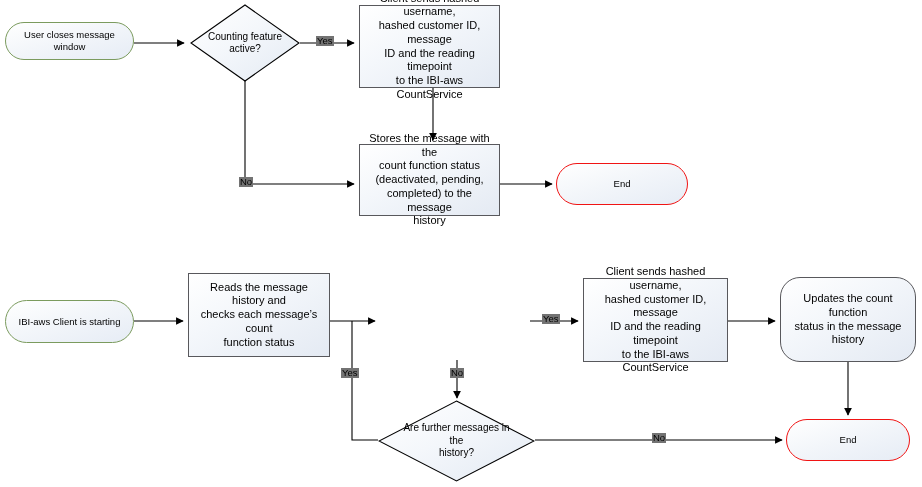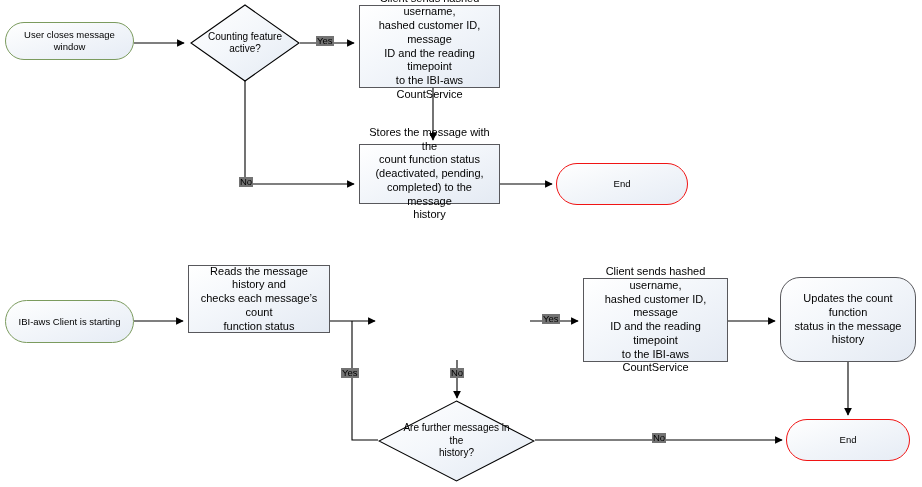--- a/index.html
+++ b/index.html
@@ -145,40 +145,40 @@
 active?</span>
   </div>
 
   <div class="node process" style="left:359px; top:5px; width:141px; height:83px;">
     <span class="node-label">Client sends hashed username,
 hashed customer ID, message
 ID and the reading timepoint
 to the IBI-aws CountService</span>
   </div>
 
-  <div class="node process" style="left:359px; top:144px; width:141px; height:60px;">
+  <div class="node process" style="left:359px; top:144px; width:141px; height:72px;">
     <span class="node-label">Stores the message with the
 count function status
 (deactivated, pending,
 completed) to the message
 history</span>
   </div>
 
   <div class="node terminator end" style="left:556px; top:163px; width:132px; height:42px;">
     <span class="node-label">End</span>
   </div>
 
   <span class="edge-label" style="left:316px; top:36px;">Yes</span>
   <span class="edge-label" style="left:239px; top:177px;">No</span>
 
   <div class="node terminator start" style="left:5px; top:300px; width:129px; height:43px;">
     <span class="node-label">IBI-aws Client is starting</span>
   </div>
 
-  <div class="node process" style="left:188px; top:265px; width:142px; height:68px;">
+  <div class="node process" style="left:188px; top:273px; width:142px; height:84px;">
     <span class="node-label">Reads the message history and
 checks each message’s count
 function status</span>
   </div>
 
 
   <div class="node process" style="left:583px; top:278px; width:145px; height:84px;">
     <span class="node-label">Client sends hashed username,
 hashed customer ID, message
 ID and the reading timepoint

